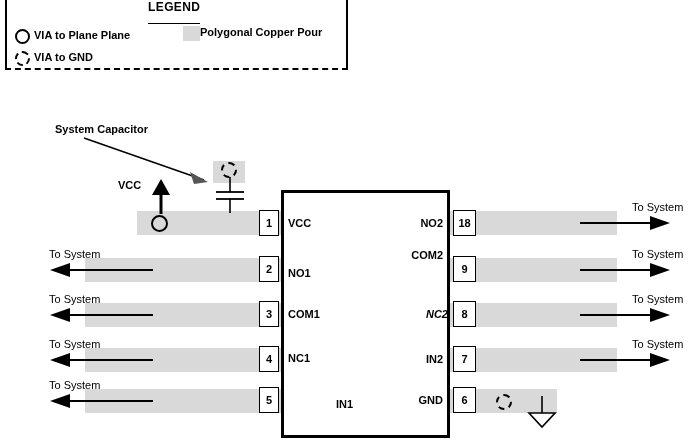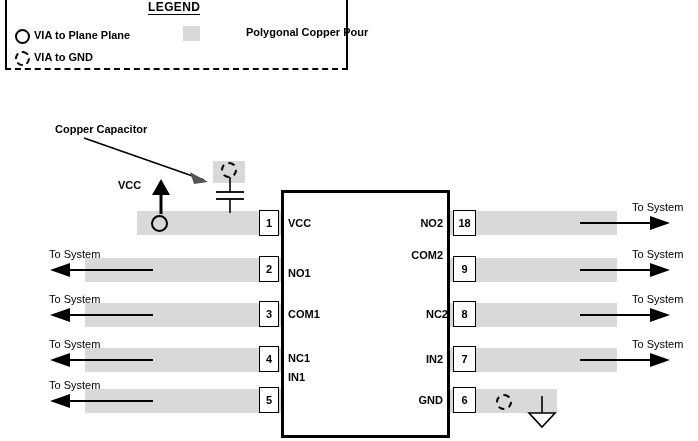--- a/index.html
+++ b/index.html
@@ -26,32 +26,32 @@
     border-bottom: 2px dashed #000;
     border-top: 2px dashed #000;
     box-sizing: border-box;
   }
   #legend-title {
     left: 148px; top: 1px;
     font-size: 12px;
     font-weight: bold;
     letter-spacing: 0.4px;
     border-bottom: 1.5px solid #000;
-    padding-bottom: 0px;
+    padding-bottom: 9px;
     line-height: 13px;
   }
   .legend-row-label {
     font-size: 11px;
     font-weight: bold;
     line-height: 13px;
     white-space: nowrap;
   }
   #legend-via-power-label { left: 34px; top: 29px; }
   #legend-via-gnd-label   { left: 34px; top: 51px; }
-  #legend-pour-label      { left: 208px; top: 26px; padding-left: 38px; }
+  #legend-pour-label      { left: 200px; top: 26px; }
 
   .via-solid {
     width: 15px; height: 15px;
     border: 2px solid #000;
     border-radius: 50%;
     box-sizing: border-box;
     background: transparent;
   }
   .via-dashed {
     width: 15px; height: 15px;
@@ -135,21 +135,21 @@
 
 <div class="abs via-solid" id="legend-via-power-icon"></div>
 <div class="abs legend-row-label" id="legend-via-power-label">VIA to Plane Plane</div>
 
 <div class="abs via-dashed" id="legend-via-gnd-icon"></div>
 <div class="abs legend-row-label" id="legend-via-gnd-label">VIA to GND</div>
 
 <div class="abs pour" id="legend-pour-swatch"></div>
 <div class="abs legend-row-label" id="legend-pour-label">Polygonal Copper Pour</div>
 
-<div class="abs" id="bypass-label">Copper Capacitor</div>
+<div class="abs" id="bypass-label">System Capacitor</div>
 <div class="abs" style="left:56px; top:130px;">
   <svg width="190" height="62" viewBox="0 0 190 62">
     <line x1="28" y1="8" x2="148" y2="50" stroke="#000" stroke-width="1.6"></line>
     <polygon points="152,52 134,42 138,54" fill="#555"></polygon>
   </svg>
 </div>
 
 <div class="abs pour" style="left:137px; top:211px; width:144px; height:24px;"></div>
 <div class="abs via-solid" style="left:151px; top:215px; width:17px; height:17px; border-width:2.5px;"></div>
 
@@ -252,25 +252,25 @@
     <polygon points="3,17 29,17 16,31" fill="none" stroke="#000" stroke-width="1.6"></polygon>
   </svg>
 </div>
 
 <div class="abs" id="ic-body"></div>
 
 <div class="abs pin-name pin-name-left" style="top:217px;">VCC</div>
 <div class="abs pin-name pin-name-left" style="top:267px;">NO1</div>
 <div class="abs pin-name pin-name-left" style="top:308px;">COM1</div>
 <div class="abs pin-name pin-name-left" style="top:352px;">NC1</div>
-<div class="abs pin-name pin-name-left" style="top:371px;">IN1</div>
+<div class="abs pin-name pin-name-left" style="top:398px;margin-left:48px;">IN1</div>
 
 <div class="abs pin-name pin-name-right" style="left:363px; width:80px; top:217px;">NO2</div>
 <div class="abs pin-name pin-name-right" style="left:363px; width:80px; top:249px;">COM2</div>
-<div class="abs pin-name pin-name-right" style="left:368px; width:80px; top:308px;">NC2</div>
+<div class="abs pin-name pin-name-right" style="left:368px; width:80px; top:308px;font-style:italic;">NC2</div>
 <div class="abs pin-name pin-name-right" style="left:363px; width:80px; top:353px;">IN2</div>
 <div class="abs pin-name pin-name-right" style="left:363px; width:80px; top:394px;">GND</div>
 
 <div class="abs pin-box" style="left:259px; top:210px;">1</div>
 <div class="abs pin-box" style="left:259px; top:256px;">2</div>
 <div class="abs pin-box" style="left:259px; top:301px;">3</div>
 <div class="abs pin-box" style="left:259px; top:346px;">4</div>
 <div class="abs pin-box" style="left:259px; top:387px;">5</div>
 
 <div class="abs pin-box" style="left:453px; top:210px; width:23px;">18</div>

